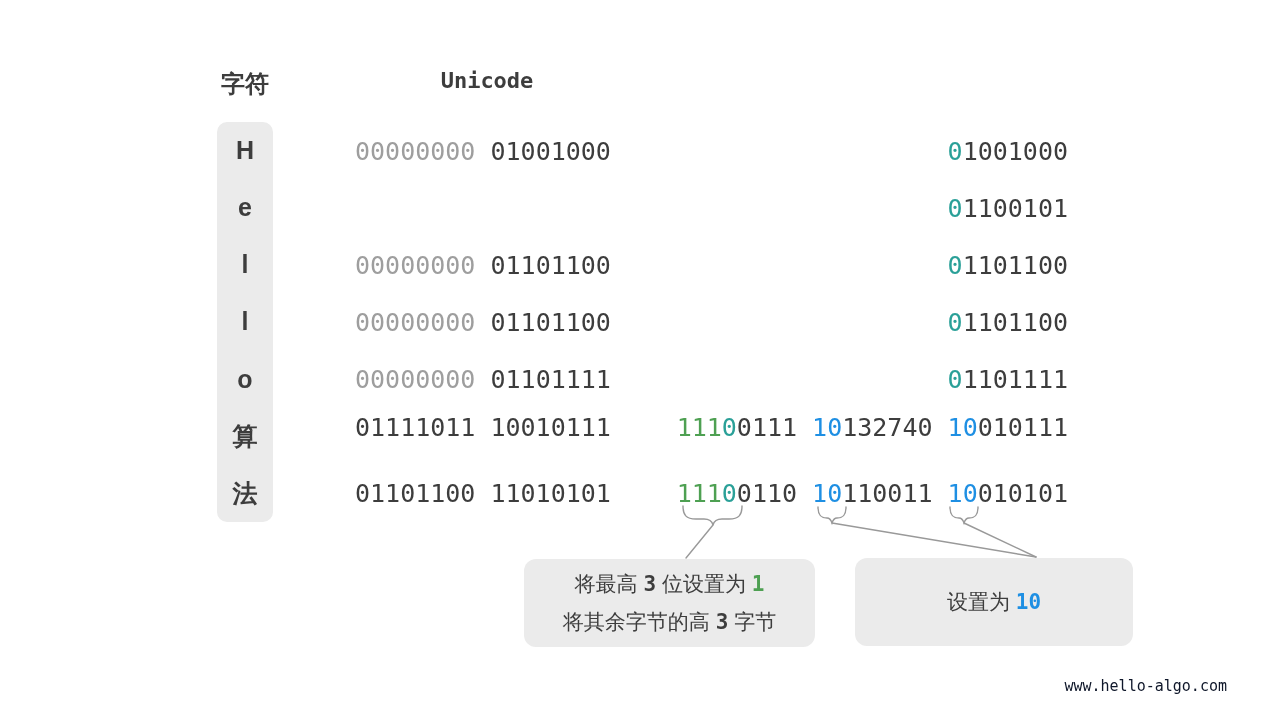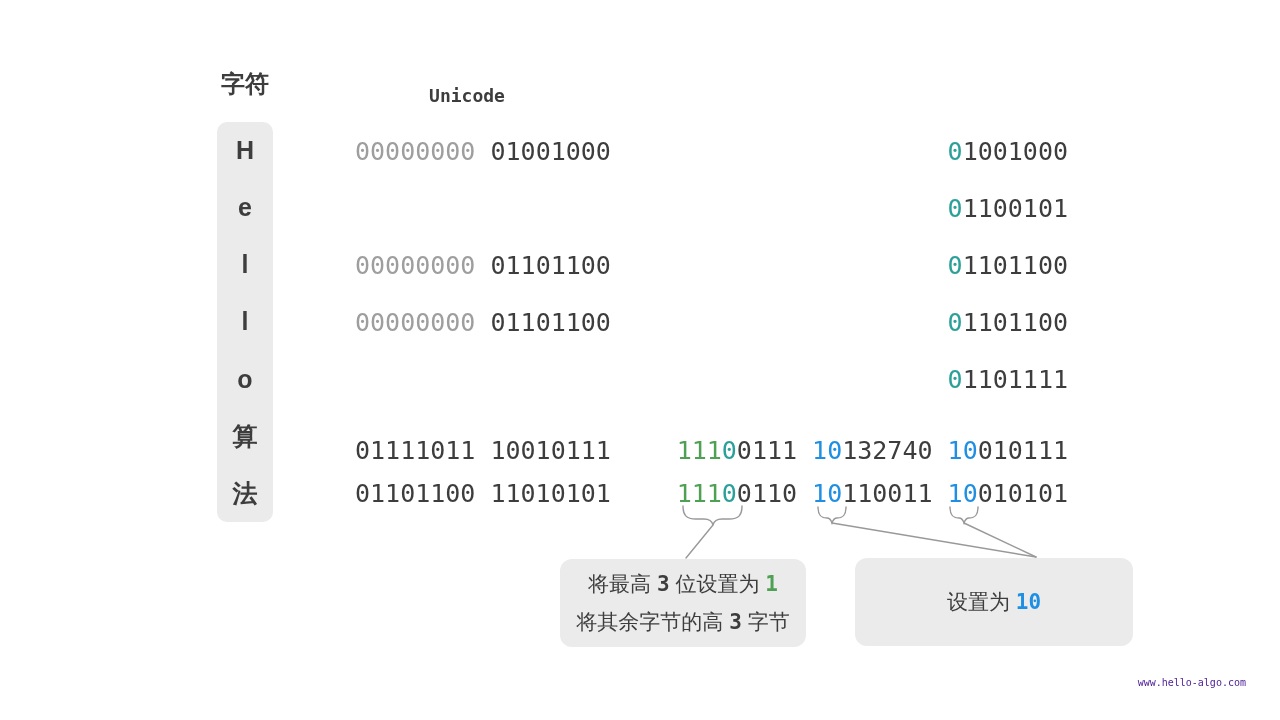--- a/index.html
+++ b/index.html
@@ -3,21 +3,21 @@
 <meta charset="utf-8">
 <style>
   html,body{margin:0;padding:0;background:#fff;}
   .canvas{
     position:relative;width:1280px;height:720px;background:#ffffff;overflow:hidden;
     font-family:"Liberation Sans","DejaVu Sans",sans-serif;color:#3d3d3d;padding-left:7px;
   }
   .mono{font-family:"DejaVu Sans Mono","Liberation Mono",monospace;}
   .hdr{position:absolute;font-weight:bold;text-align:center;}
   .hdr-char{left:207px;top:68px;width:76px;font-size:24px;}
-  .hdr-unicode{left:342px;top:68px;width:250px;font-size:18px;margin-top:17px;}
+  .hdr-unicode{left:362px;top:68px;width:250px;font-size:22px;}
   .hdr-utf8{left:683px;top:68px;width:385px;font-size:25px;}
   .char-box{
     position:absolute;left:217px;top:122px;width:56px;height:400px;
     background:#ebebeb;border-radius:10px;
   }
   .char-cell{
     position:absolute;left:0;width:100%;height:57.14px;
     display:flex;align-items:center;justify-content:center;
     font-weight:bold;font-size:25px;
   }
@@ -28,25 +28,25 @@
     font-weight:normal;font-size:25px;white-space:pre;
   }
   .cell-unicode{left:0;}
   .cell-utf8{right:0;text-align:right;}
   .connectors{position:absolute;left:0;top:0;width:1280px;height:720px;pointer-events:none;}
   .callout{
     position:absolute;background:#ebebeb;border-radius:12px;
     display:flex;flex-direction:column;align-items:center;justify-content:center;
     font-size:21px;line-height:37px;text-align:center;
   }
-  .callout-left{left:560px;top:559px;width:246px;height:88px;}
+  .callout-left{left:524px;top:559px;width:291px;height:88px;}
   .callout-right{left:855px;top:558px;width:278px;height:88px;}
   .callout .num{font-family:"DejaVu Sans Mono","Liberation Mono",monospace;font-weight:bold;}
   .callout-line{white-space:pre;}
-  .watermark{position:absolute;right:41px;top:677px;font-size:10px;color:#4c1d95;}
+  .watermark{position:absolute;right:60px;top:677px;font-size:15px;color:#0f172a;}
 </style>
 </head>
 <body>
 
 <div class="canvas">
 
   <div class="hdr hdr-char">字符</div>
   <div class="hdr hdr-unicode mono">Unicode</div>
 
   <div class="char-box" id="char-box">
@@ -69,23 +69,24 @@
       </div>
       <div class="bin-row" style="top: 114.286px;">
         <div class="cell-unicode mono"><span style="color: rgb(158, 158, 158);">00000000</span><span> 01101100</span></div>
         <div class="cell-utf8 mono"><span style="color: rgb(42, 160, 152);">0</span><span>1101100</span></div>
       </div>
       <div class="bin-row" style="top: 171.429px;">
         <div class="cell-unicode mono"><span style="color: rgb(158, 158, 158);">00000000</span><span> 01101100</span></div>
         <div class="cell-utf8 mono"><span style="color: rgb(42, 160, 152);">0</span><span>1101100</span></div>
       </div>
       <div class="bin-row" style="top: 228.571px;">
+        <div class="cell-unicode mono"><span style="color: rgb(158, 158, 158);">00000000</span><span> 01101111</span></div>
         <div class="cell-utf8 mono"><span style="color: rgb(42, 160, 152);">0</span><span>1101111</span></div>
       </div>
-      <div class="bin-row" style="top: 299px;">
+      <div class="bin-row" style="top: 276px;">
         <div class="cell-unicode mono"><span>01111011 10010111</span></div>
         <div class="cell-utf8 mono"><span style="color: rgb(78, 160, 82);">111</span><span style="color: rgb(42, 160, 152);">0</span><span>0111 </span><span style="color: rgb(30, 143, 227);">10</span><span>132740 </span><span style="color: rgb(30, 143, 227);">10</span><span>010111</span></div>
       </div>
       <div class="bin-row" style="top: 342.857px;">
         <div class="cell-unicode mono"><span>01101100 11010101</span></div>
         <div class="cell-utf8 mono"><span style="color: rgb(78, 160, 82);">111</span><span style="color: rgb(42, 160, 152);">0</span><span>0110 </span><span style="color: rgb(30, 143, 227);">10</span><span>110011 </span><span style="color: rgb(30, 143, 227);">10</span><span>010101</span></div>
       </div>
     </div>
 
   <svg class="connectors" viewBox="0 0 1280 720" xmlns="http://www.w3.org/2000/svg">

